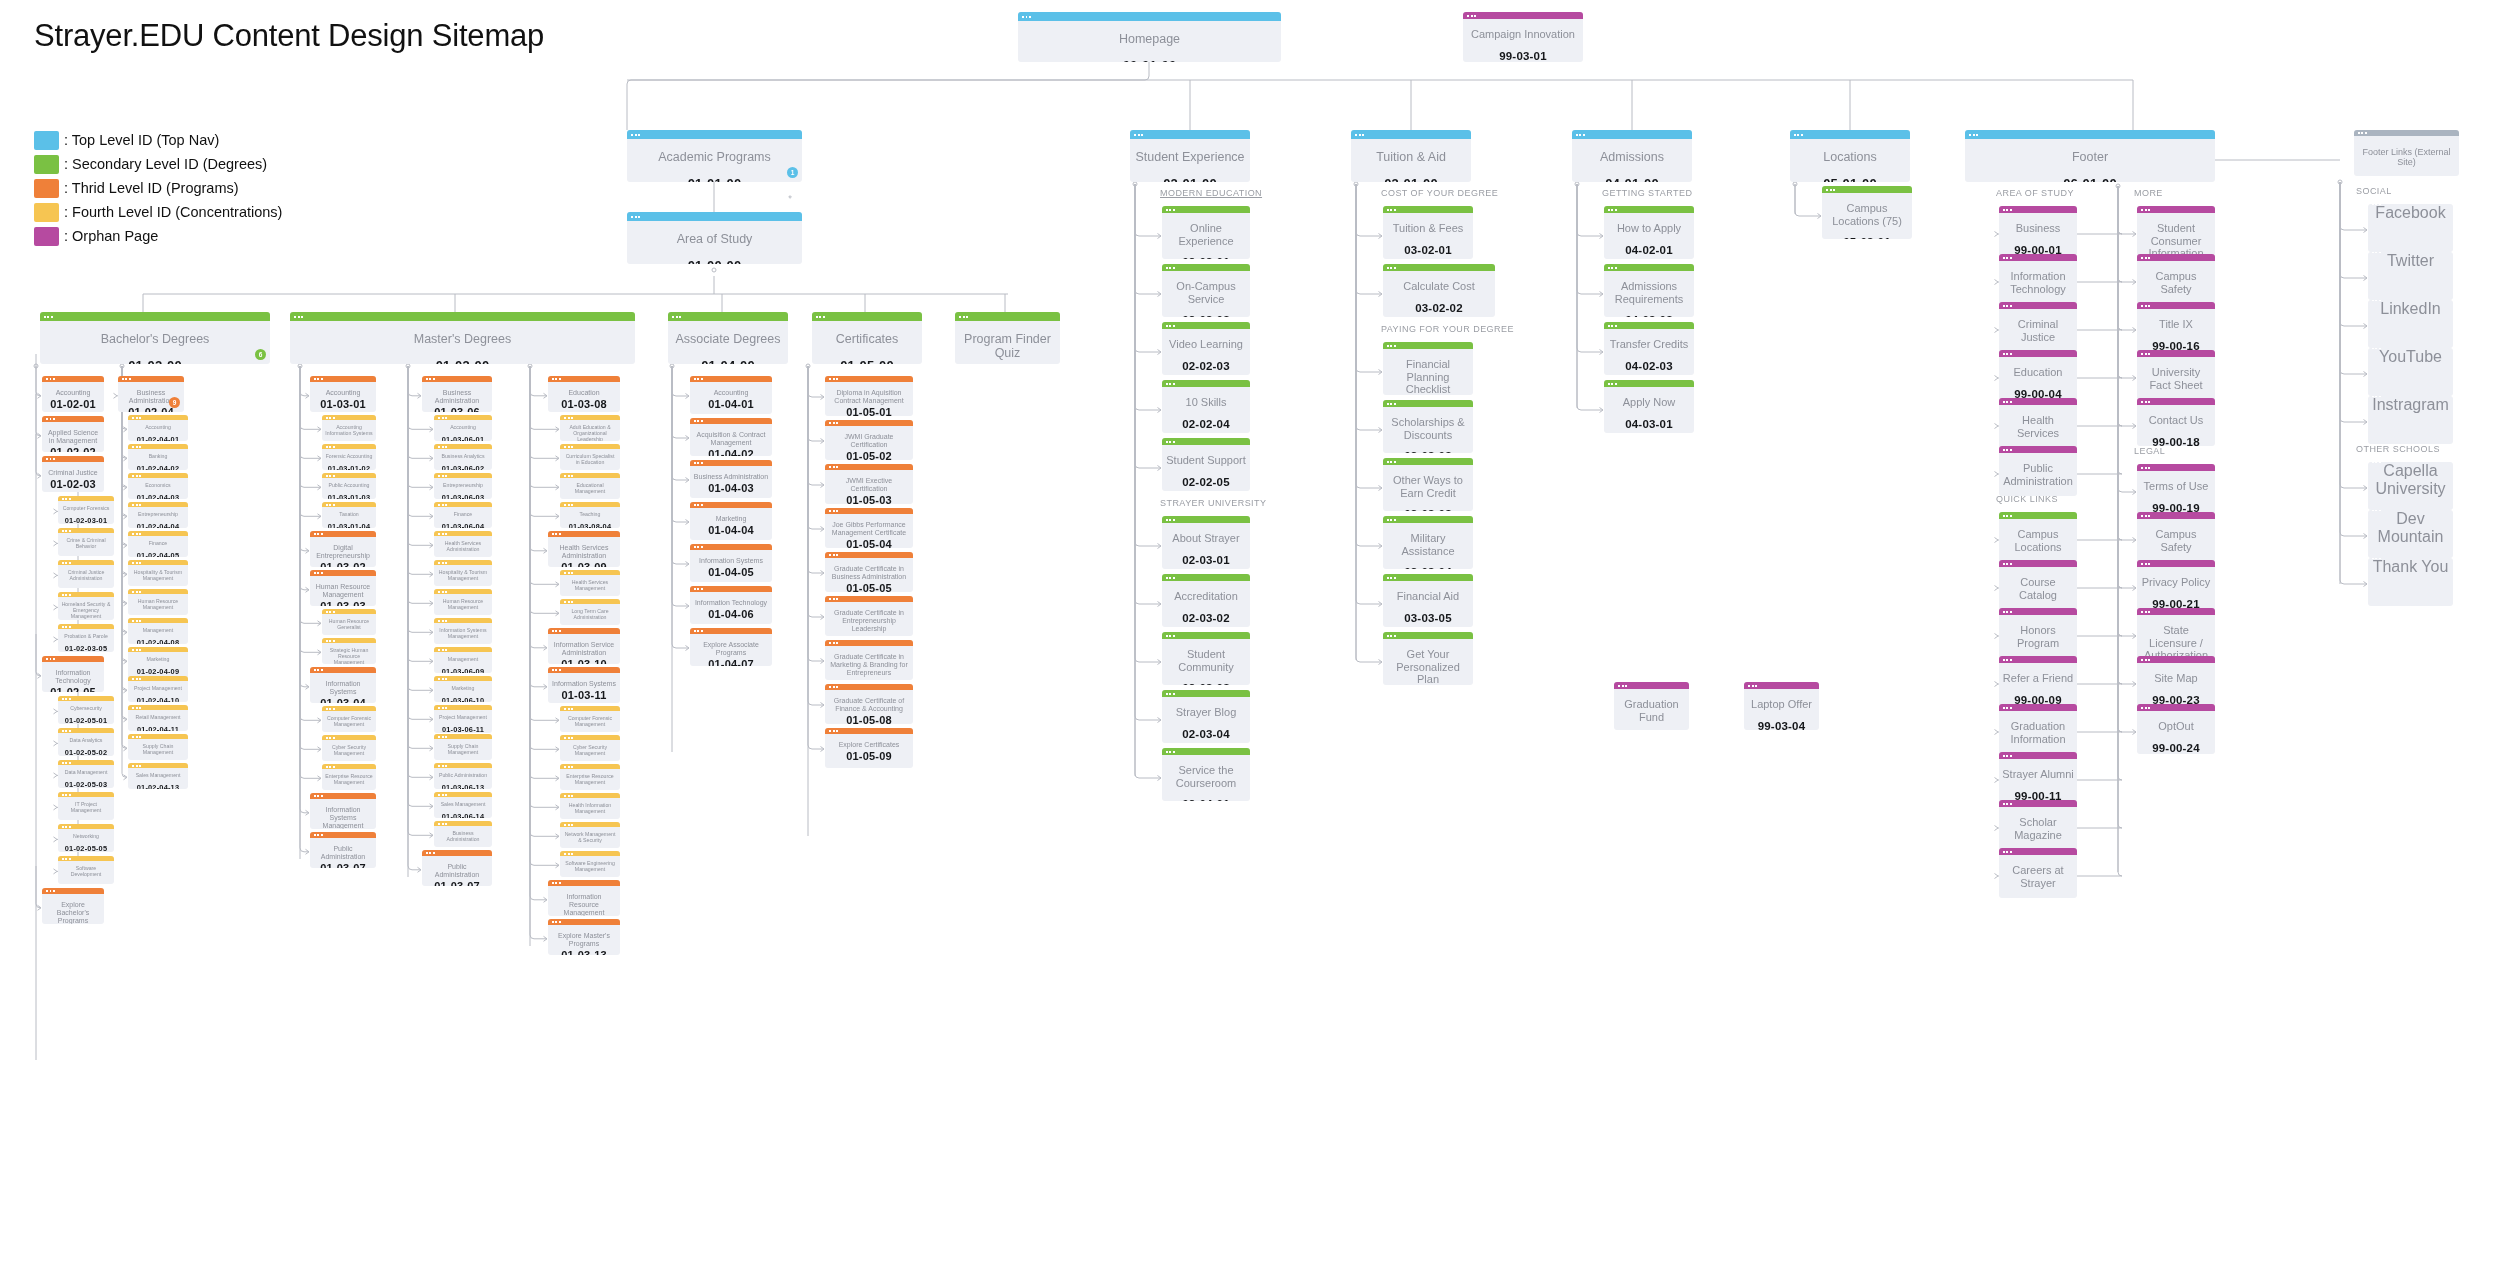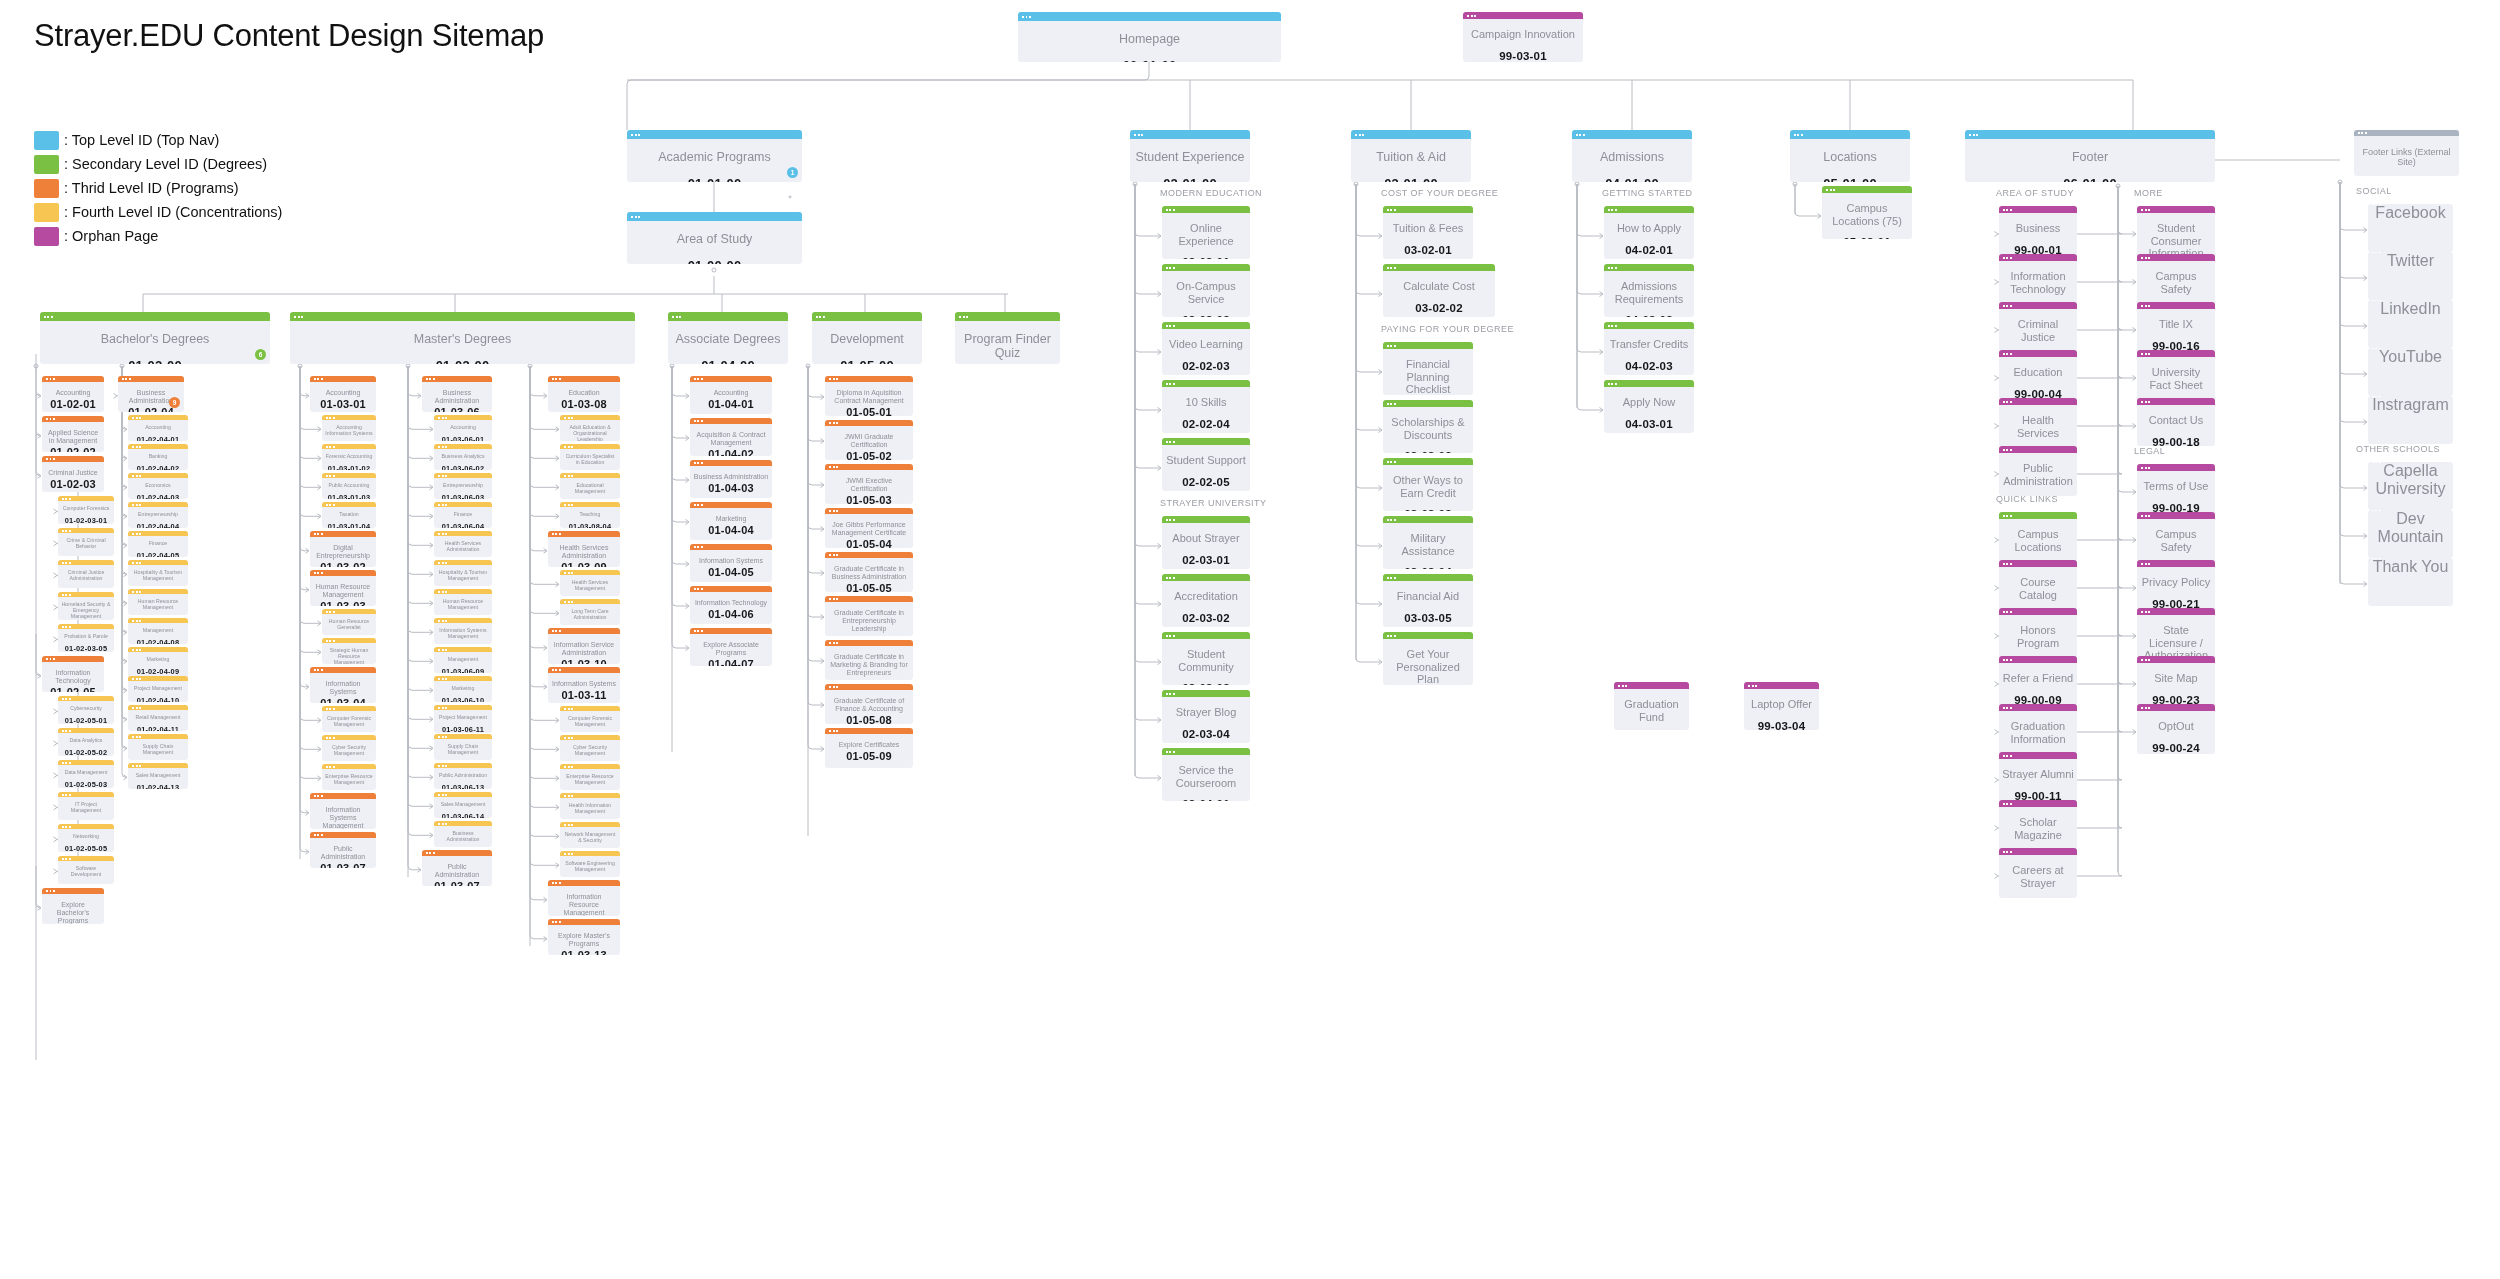--- a/index.html
+++ b/index.html
@@ -466,21 +466,21 @@
       <div class="ttl">Master's Degrees</div>
       <div class="id">01-03-00</div>
     </div>
     <div class="node lvl1" style="left: 668px; top: 312px; width: 120px; height: 52px;">
       <div class="bar" style="background: rgb(122, 193, 67);"></div>
       <div class="ttl">Associate Degrees</div>
       <div class="id">01-04-00</div>
     </div>
     <div class="node lvl1" style="left: 812px; top: 312px; width: 110px; height: 52px;">
       <div class="bar" style="background: rgb(122, 193, 67);"></div>
-      <div class="ttl">Development</div>
+      <div class="ttl">Certificates</div>
       <div class="id">01-05-00</div>
     </div>
     <div class="node lvl1" style="left: 955px; top: 312px; width: 105px; height: 52px;">
       <div class="bar" style="background: rgb(122, 193, 67);"></div>
       <div class="ttl">Program Finder Quiz</div>
     </div>
     <div class="node lvl3" style="left: 42px; top: 376px; width: 62px; height: 36px;">
       <div class="bar" style="background: rgb(239, 128, 57);"></div>
       <div class="ttl">Accounting</div>
       <div class="id">01-02-01</div>
@@ -951,21 +951,21 @@
     <div class="node lvl3" style="left: 825px; top: 728px; width: 88px; height: 40px;">
       <div class="bar" style="background: rgb(239, 128, 57);"></div>
       <div class="ttl">Explore Certificates</div>
       <div class="id">01-05-09</div>
     </div>
     <div class="node lvl1" style="left: 1130px; top: 130px; width: 120px; height: 52px;">
       <div class="bar" style="background: rgb(91, 192, 232);"></div>
       <div class="ttl">Student Experience</div>
       <div class="id">02-01-00</div>
     </div>
-    <div class="cap" style="left: 1160px; top: 188px;">MODERN EDUCATION</div>
+    <div class="cap" style="left: 1160px; top: 188px; text-decoration: underline;">MODERN EDUCATION</div>
     <div class="node lvl2" style="left: 1162px; top: 206px; width: 88px; height: 53px;">
       <div class="bar" style="background: rgb(122, 193, 67);"></div>
       <div class="ttl">Online Experience</div>
       <div class="id">02-02-01</div>
     </div>
     <div class="node lvl2" style="left: 1162px; top: 264px; width: 88px; height: 53px;">
       <div class="bar" style="background: rgb(122, 193, 67);"></div>
       <div class="ttl">On-Campus Service</div>
       <div class="id">02-02-02</div>
     </div>

